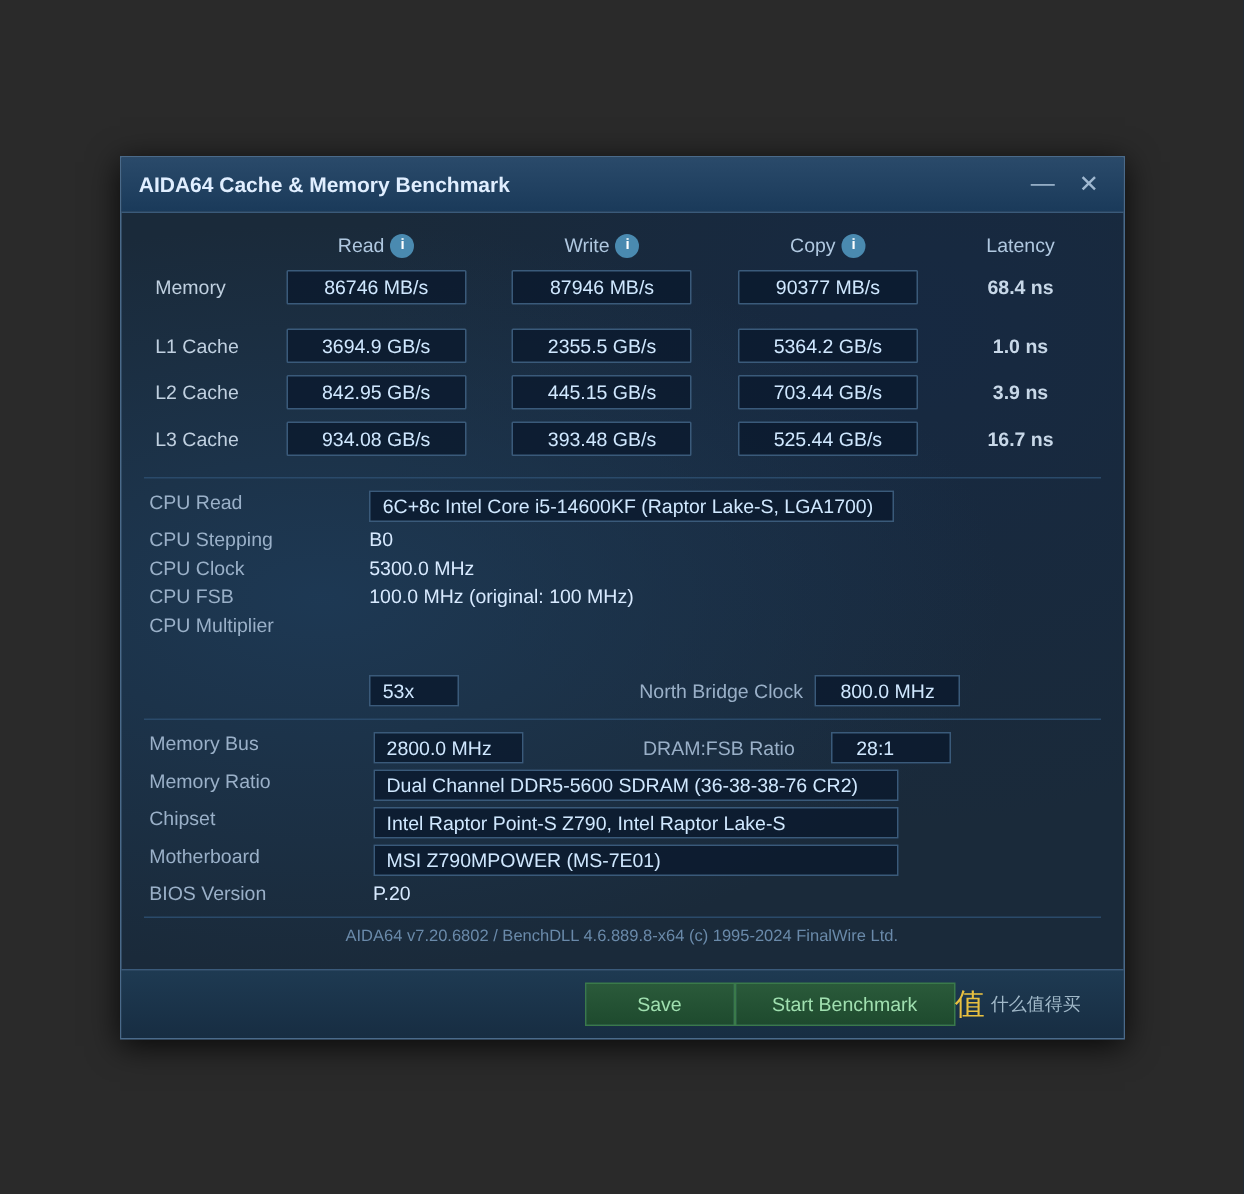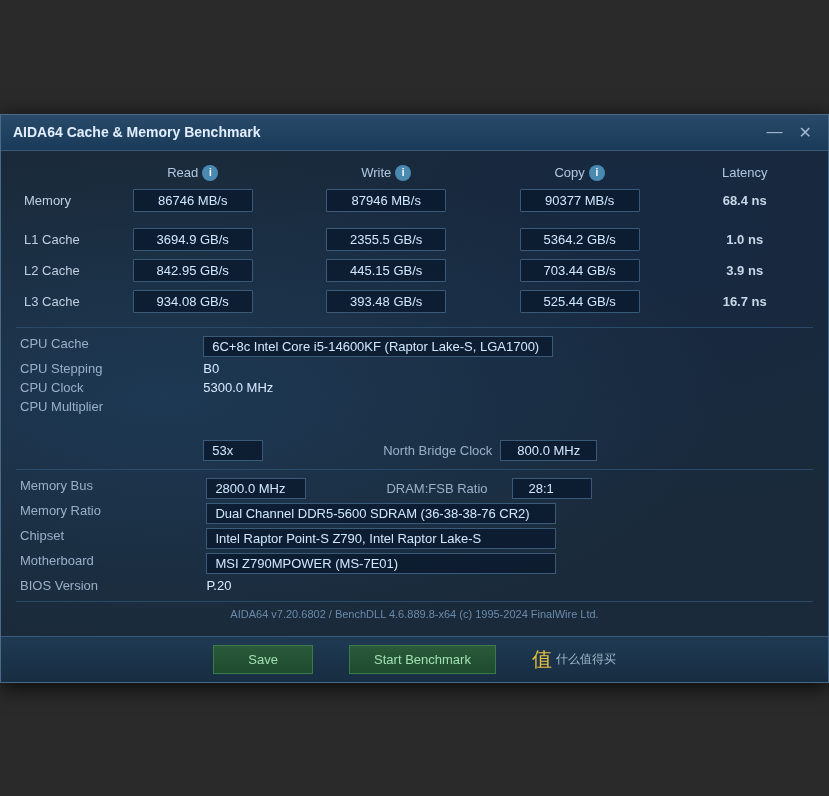--- a/index.html
+++ b/index.html
@@ -5,21 +5,21 @@
     * { box-sizing: border-box; margin: 0; padding: 0; }
     body {
       font-family: 'Segoe UI', Tahoma, Geneva, Verdana, sans-serif;
       background: #2a2a2a;
       display: flex;
       justify-content: center;
       align-items: center;
       min-height: 100vh;
     }
     .window {
-      width: 829px;
+      width: 670px;
       background: #1a2a3a;
       background-image: 
         radial-gradient(ellipse at 20% 50%, rgba(30,60,90,0.8) 0%, transparent 60%),
         radial-gradient(ellipse at 80% 20%, rgba(20,40,70,0.6) 0%, transparent 50%);
       border: 1px solid #4a6a8a;
       box-shadow: 0 4px 20px rgba(0,0,0,0.8);
       color: #c8d8e8;
       font-size: 13px;
     }
     .title-bar {
@@ -173,25 +173,24 @@
       text-align: center;
       color: #6a8aaa;
       font-size: 11px;
       padding: 6px 0;
       border-top: 1px solid #2a4a6a;
       margin-top: 6px;
     }
     .bottom-bar {
       background: linear-gradient(180deg, #1e3a52 0%, #172d42 100%);
       border-top: 1px solid #3a5a7a;
-      padding: 8px 2px;
-      display: flex;
-      align-items: center;
-      justify-content: center;
-      gap: 36px;
+      padding: 8px 28px;
+      display: flex;
+      align-items: center;
+      justify-content: flex-end;
     }
     .action-btn {
       background: linear-gradient(180deg, #2a5a3a 0%, #1e4a2e 100%);
       border: 1px solid #3a7a4a;
       color: #a0e0b0;
       padding: 6px 24px;
       font-size: 13px;
       cursor: pointer;
       min-width: 100px;
       text-align: center;
@@ -282,35 +281,41 @@
             <td class="val-cell"><span class="latency-val">16.7 ns</span></td>
           </tr>
         </tbody>
     </table>
 
     <hr class="divider">
 
     <table class="info-table">
       <tbody>
           <tr>
-        <td class="info-label">CPU Cache</td>
+        <td class="info-label">CPU Read</td>
         <td class="info-value">
           <span class="info-value-wide">6C+8c Intel Core i5-14600KF  (Raptor Lake-S, LGA1700)</span>
         </td>
       </tr>
       <tr>
         <td class="info-label">CPU Stepping</td>
         <td class="info-value">
           <span>B0</span>
         </td>
       </tr>
       <tr>
         <td class="info-label">CPU Clock</td>
         <td class="info-value">
           <span>5300.0 MHz</span>
+        </td>
+      </tr>
+      <tr>
+        <td class="info-label">CPU FSB</td>
+        <td class="info-value">
+          <span>100.0 MHz  (original: 100 MHz)</span>
         </td>
       </tr>
       <tr>
         <td class="info-label">CPU Multiplier</td>
         <td class="info-value">
           <span style="display:flex; align-items:center; gap:120px;margin-top:41px;">
             <span class="info-value-box" style="min-width:60px;">53x</span>
             <span style="display:flex; align-items:center; gap:8px;">
               <span class="right-label">North Bridge Clock</span>
               <span class="right-value">800.0 MHz</span>

